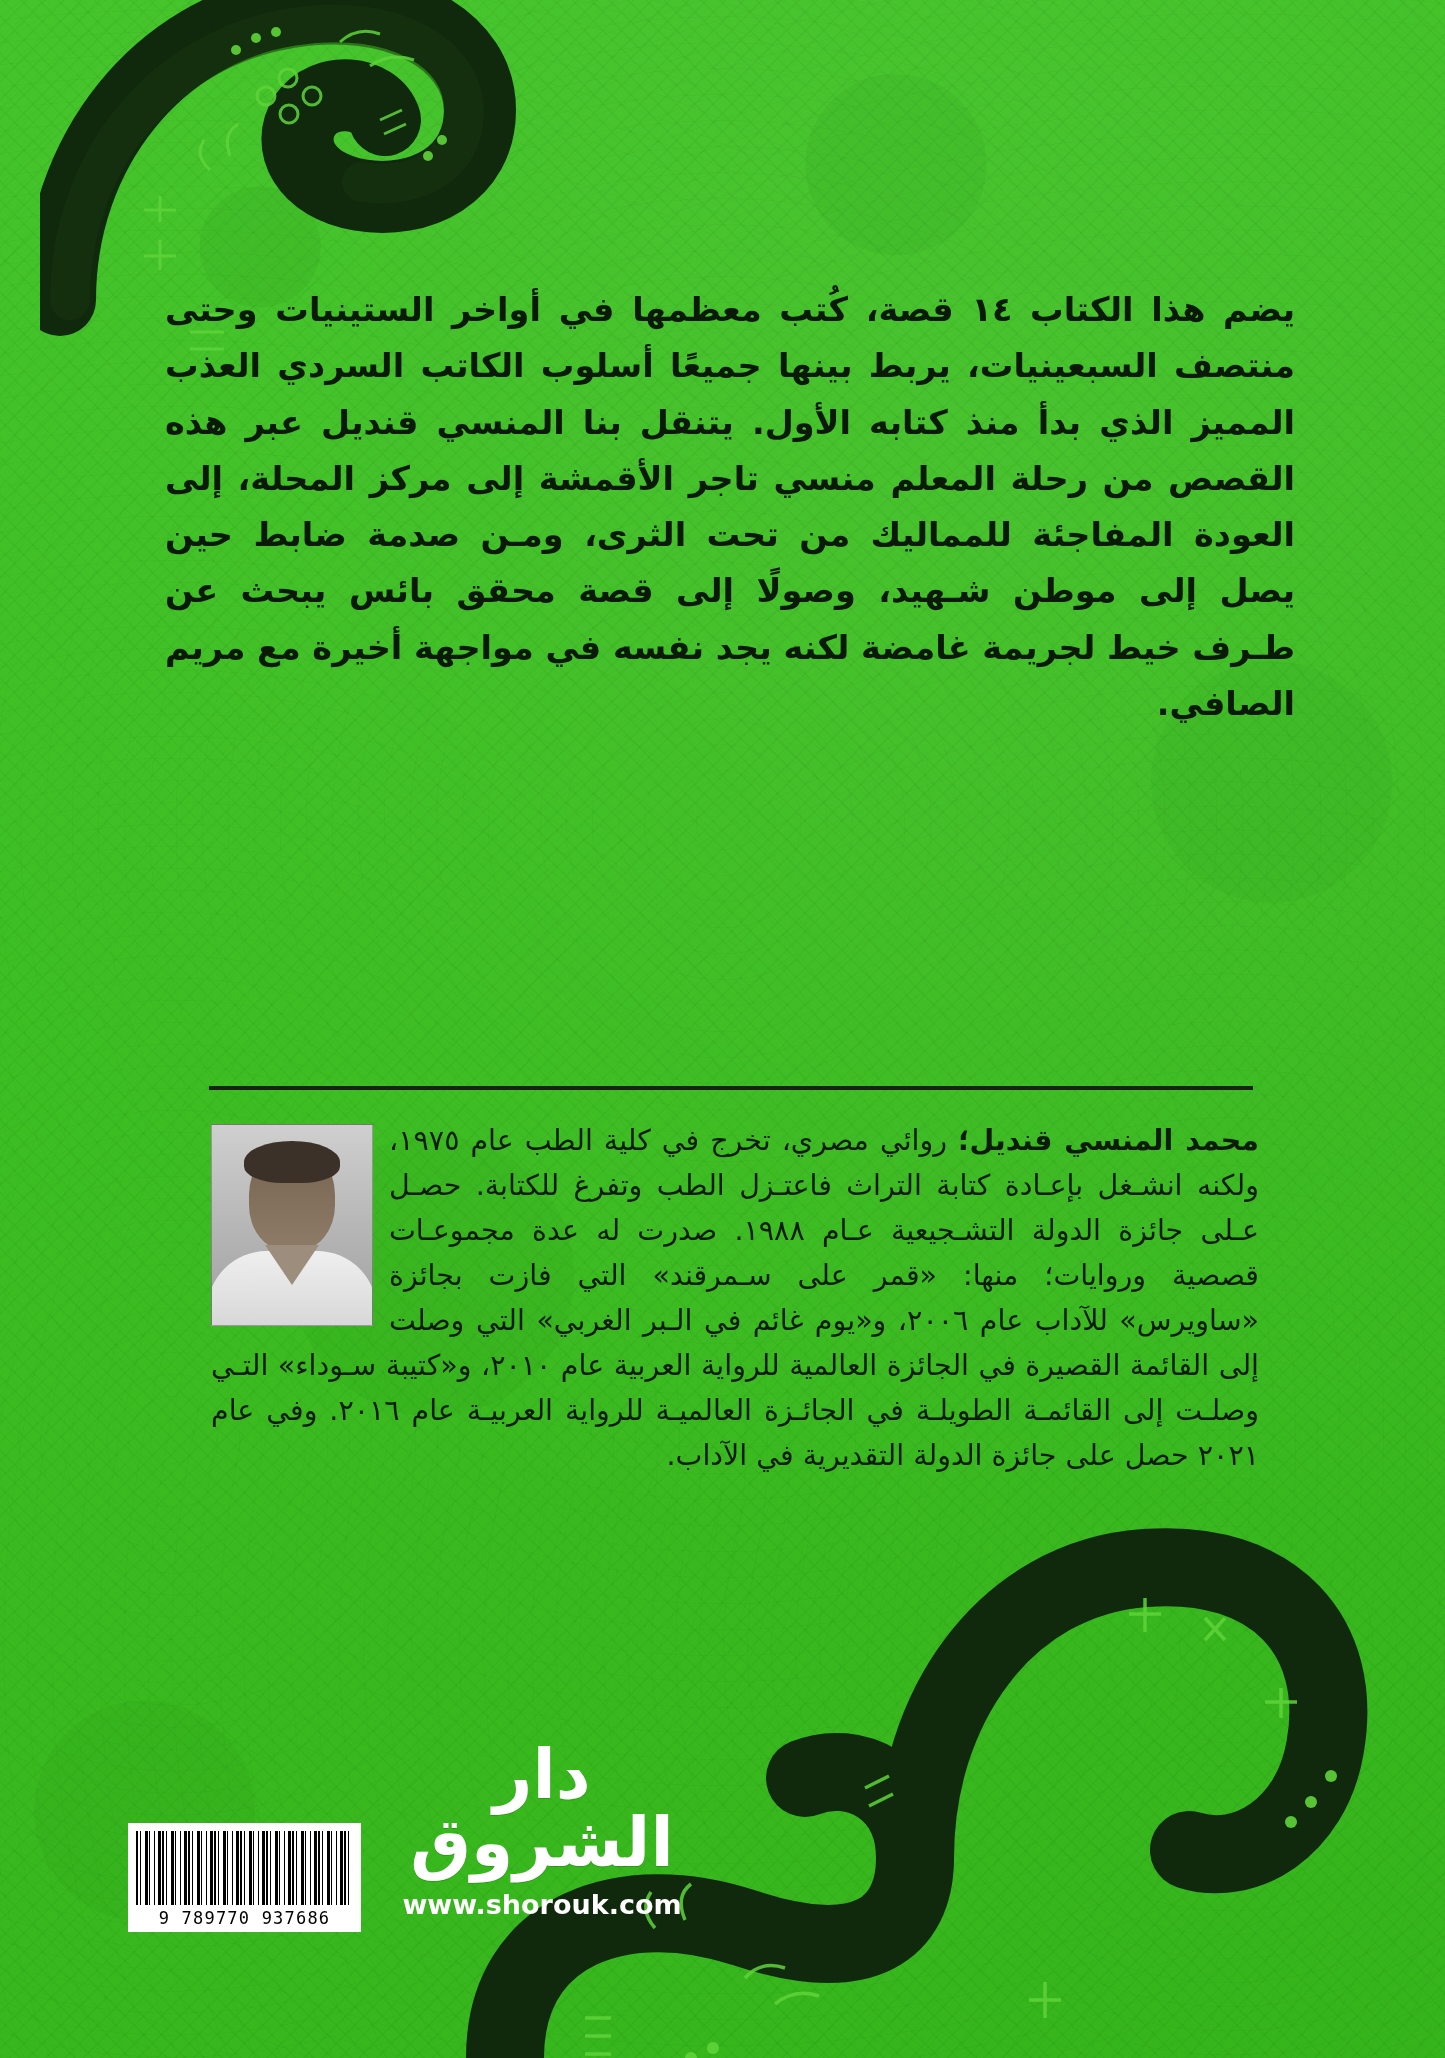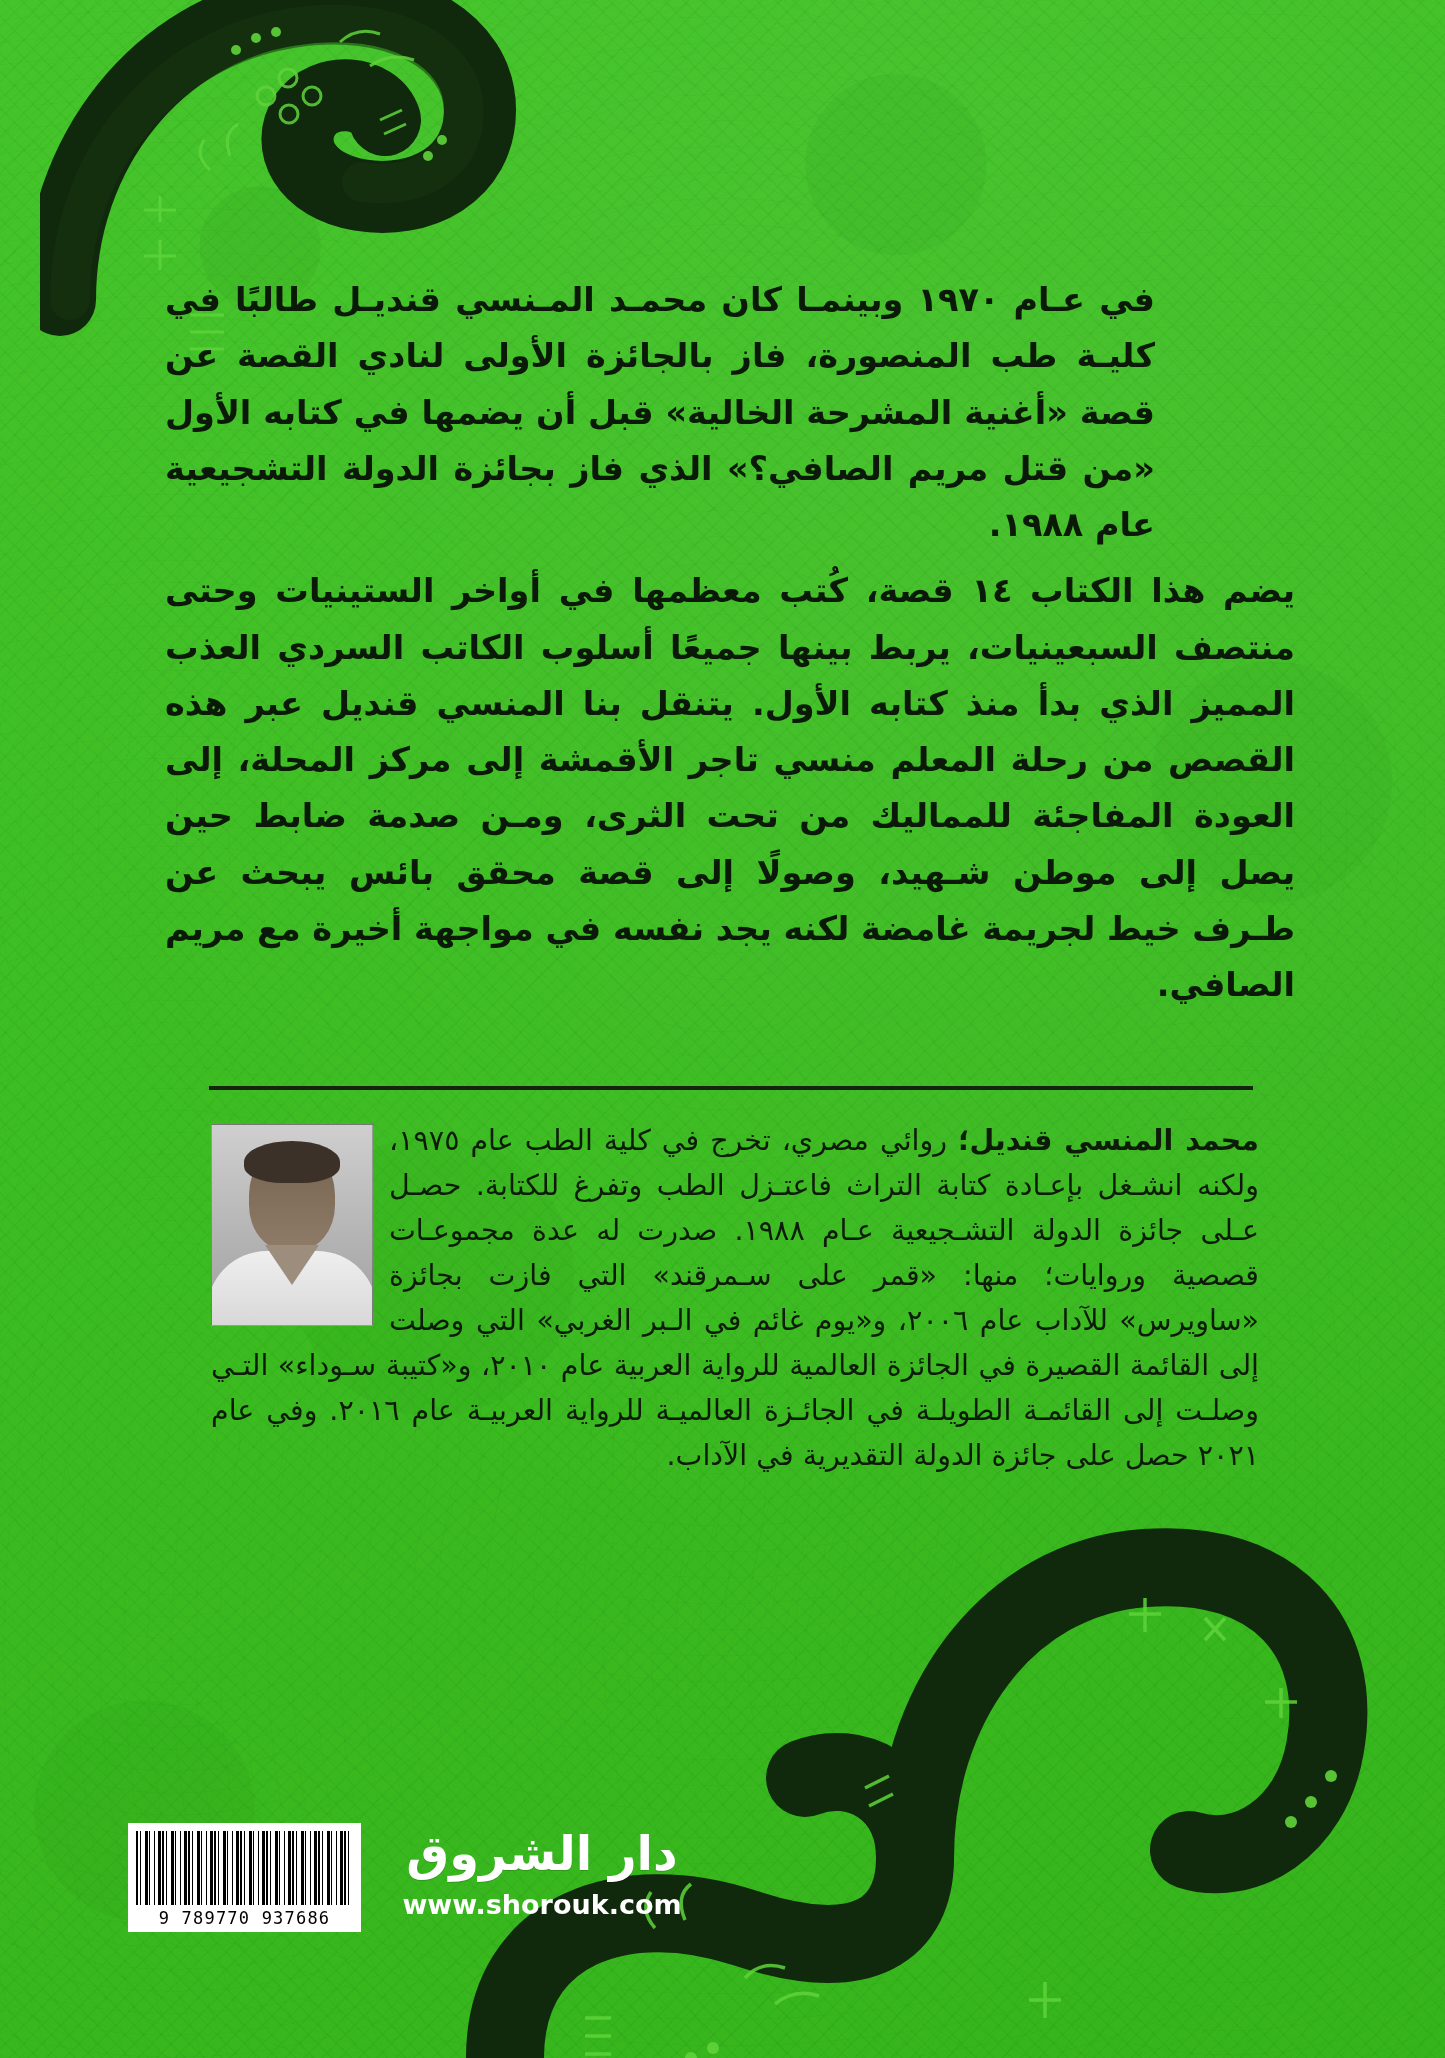--- a/index.html
+++ b/index.html
@@ -199,21 +199,21 @@
   .publisher {
     position: absolute;
     left: 392px;
     bottom: 138px;
     width: 300px;
     text-align: center;
     color: #ffffff;
   }
   .publisher .logo {
     font-family: "DejaVu Sans", "Liberation Sans", sans-serif;
-    font-size: 48px;
+    font-size: 68px;
     font-weight: 700;
     line-height: 1;
     letter-spacing: -1px;
     text-shadow: 0 1px 0 rgba(0,0,0,0.15);
   }
   .publisher .site {
     margin-top: 12px;
     font-family: "DejaVu Sans", "Liberation Sans", sans-serif;
     font-size: 27px;
     font-weight: 700;
@@ -268,21 +268,20 @@
       <circle cx="520,0" r="0"></circle>
       <circle cx="886" cy="318" r="6"></circle>
       <circle cx="866" cy="344" r="6"></circle>
       <circle cx="846" cy="364" r="6"></circle>
       <circle cx="246" cy="600" r="6"></circle>
       <circle cx="268" cy="590" r="6"></circle>
     </g>
   </svg>
 
   <div class="blurb">
-    <p class="p1">في عـام ١٩٧٠ وبينمـا كان محمـد المـنسي قنديـل طالبًا في كليـة طب المنصورة، فاز بالجائزة الأولى لنادي القصة عن قصة «أغنية المشرحة الخالية» قبل أن يضمها في كتابه الأول «من قتل مريم الصافي؟» الذي فاز بجائزة الدولة التشجيعية عام ١٩٨٨.</p>
     <p class="p2">يضم هذا الكتاب ١٤ قصة، كُتب معظمها في أواخر الستينيات وحتى منتصف السبعينيات، يربط بينها جميعًا أسلوب الكاتب السردي العذب المميز الذي بدأ منذ كتابه الأول. يتنقل بنا المنسي قنديل عبر هذه القصص من رحلة المعلم منسي تاجر الأقمشة إلى مركز المحلة، إلى العودة المفاجئة للمماليك من تحت الثرى، ومـن صدمة ضابط حين يصل إلى موطن شـهيد، وصولًا إلى قصة محقق بائس يبحث عن طـرف خيط لجريمة غامضة لكنه يجد نفسه في مواجهة أخيرة مع مريم الصافي.</p>
   </div>
 
   <div class="rule"></div>
 
   <div class="bio">
     <div class="portrait">
       <div class="shoulders"></div>
       <div class="face"></div>
       <div class="hair"></div>

